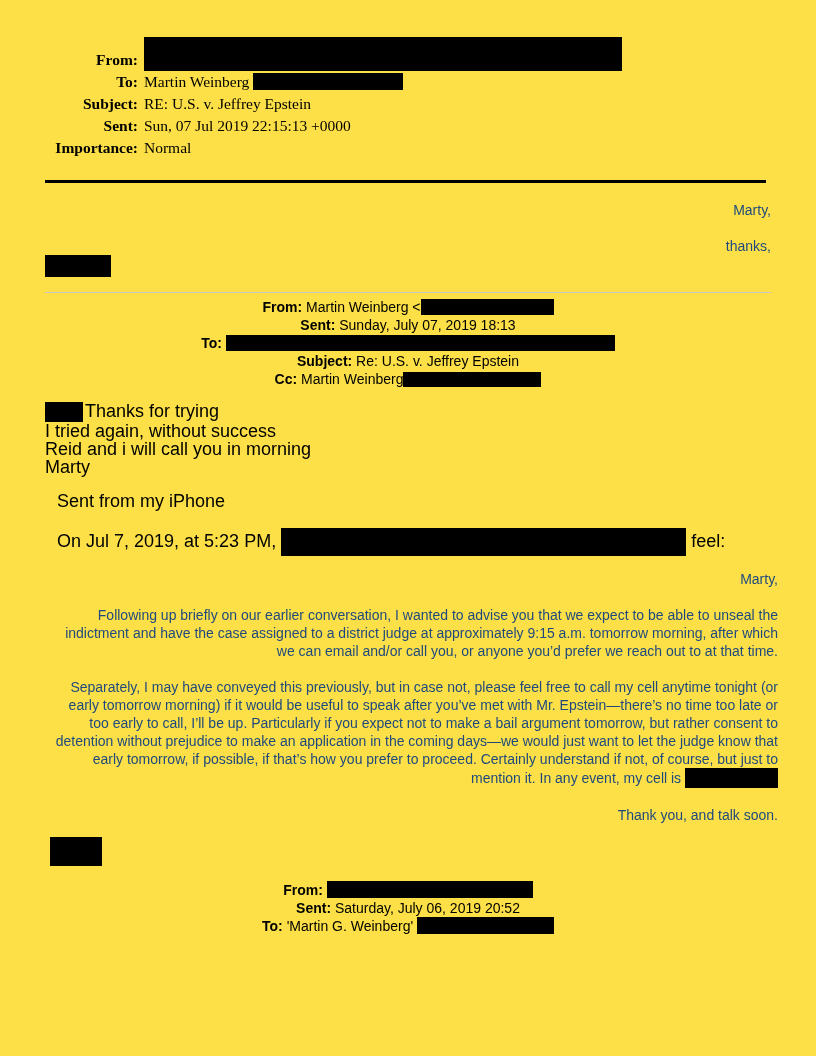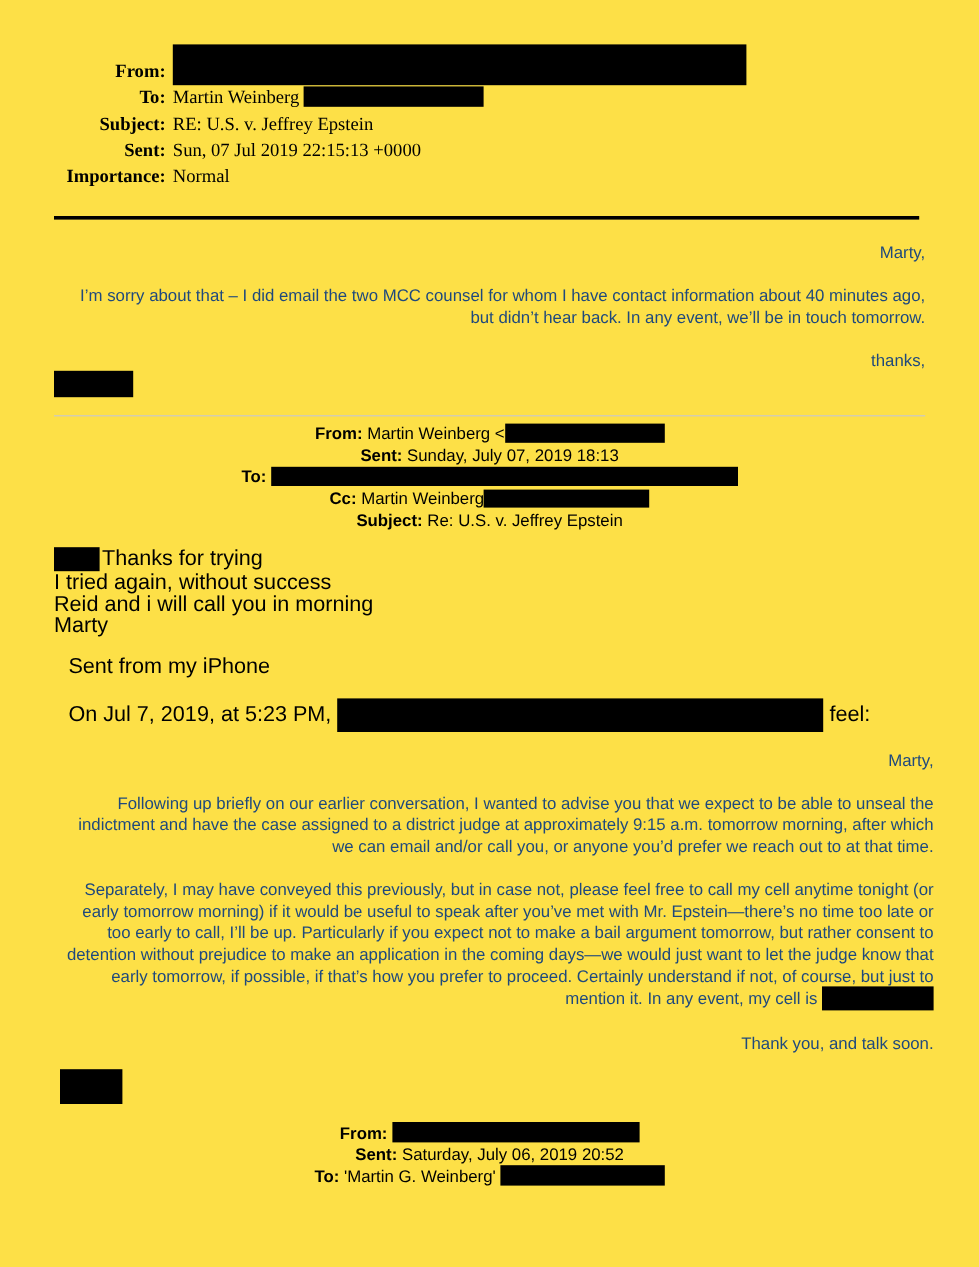--- a/index.html
+++ b/index.html
@@ -79,33 +79,32 @@
     <div class="hrow">
       <div class="hlabel">Importance:</div>
       <div class="hvalue">Normal</div>
     </div>
   </div>
 
   <div class="rule"></div>
 
   <div class="reply blue">
     <p class="mb">Marty,</p>
-    <p class="mb">I’m sorry about that – I did email the two MCC counsel for whom I have contact information about 40 minutes ago, but didn’t hear back.  In any event, we’ll be in touch tomorrow.</p>
     <p>thanks,</p>
     <div class="redact r-sig1"></div>
   </div>
 
   <div class="divider"></div>
 
   <div class="qhdr">
     <div class="qrow"><b>From:</b> <span>Martin Weinberg &lt;</span><span class="redact r-q1-from"></span></div>
     <div class="qrow"><b>Sent:</b> <span>Sunday, July 07, 2019 18:13</span></div>
     <div class="qrow"><b>To:</b> <span class="redact r-q1-to"></span></div>
+    <div class="qrow"><b>Subject:</b> <span>Re: U.S. v. Jeffrey Epstein</span></div>
     <div class="qrow"><b>Cc:</b> <span>Martin Weinberg</span><span class="redact r-q1-cc"></span></div>
-    <div class="qrow"><b>Subject:</b> <span>Re: U.S. v. Jeffrey Epstein</span></div>
   </div>
 
   <div class="qmsg">
     <div class="qline"><span class="redact r-thanks"></span><span>Thanks for trying</span></div>
     <div class="qline">I tried again, without success</div>
     <div class="qline">Reid and i will call you in morning</div>
     <div class="qline">Marty</div>
     <div class="qline spacer-top">Sent from my iPhone</div>
     <div class="qline onjul spacer-top"><span>On Jul 7, 2019, at 5:23 PM,</span> <span class="redact r-onjul"></span> <span>feel:</span></div>
   </div>

